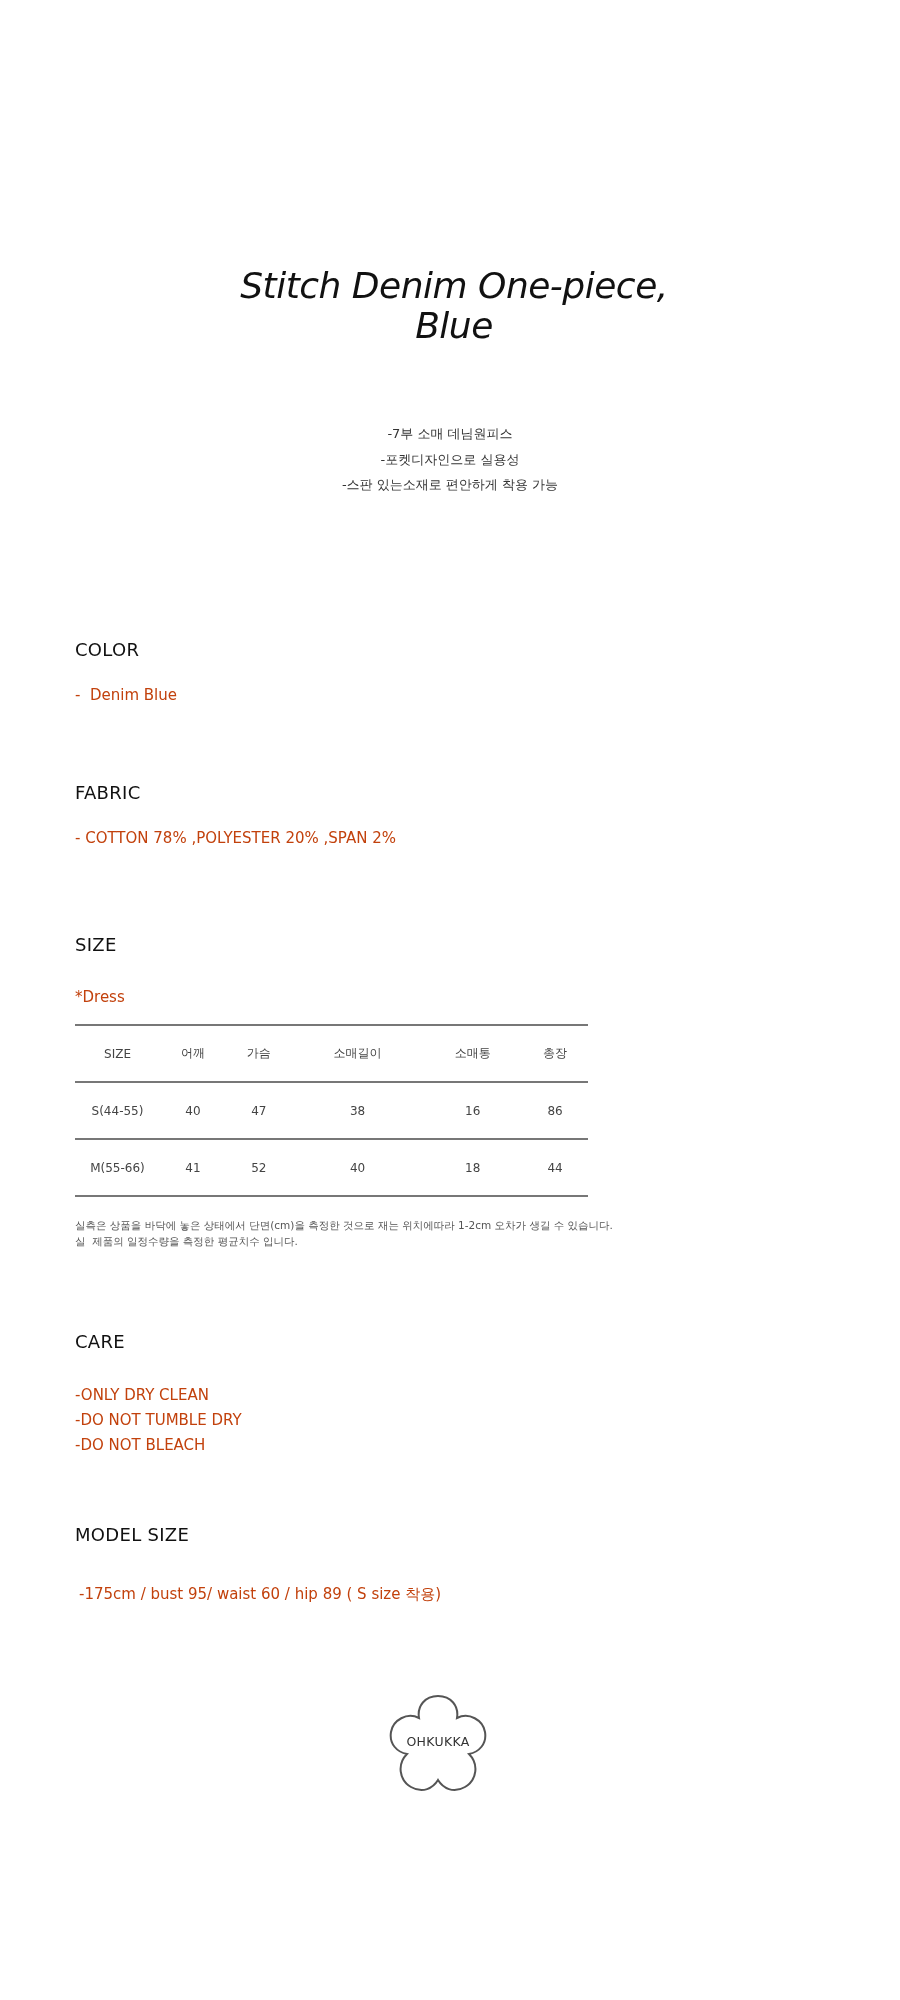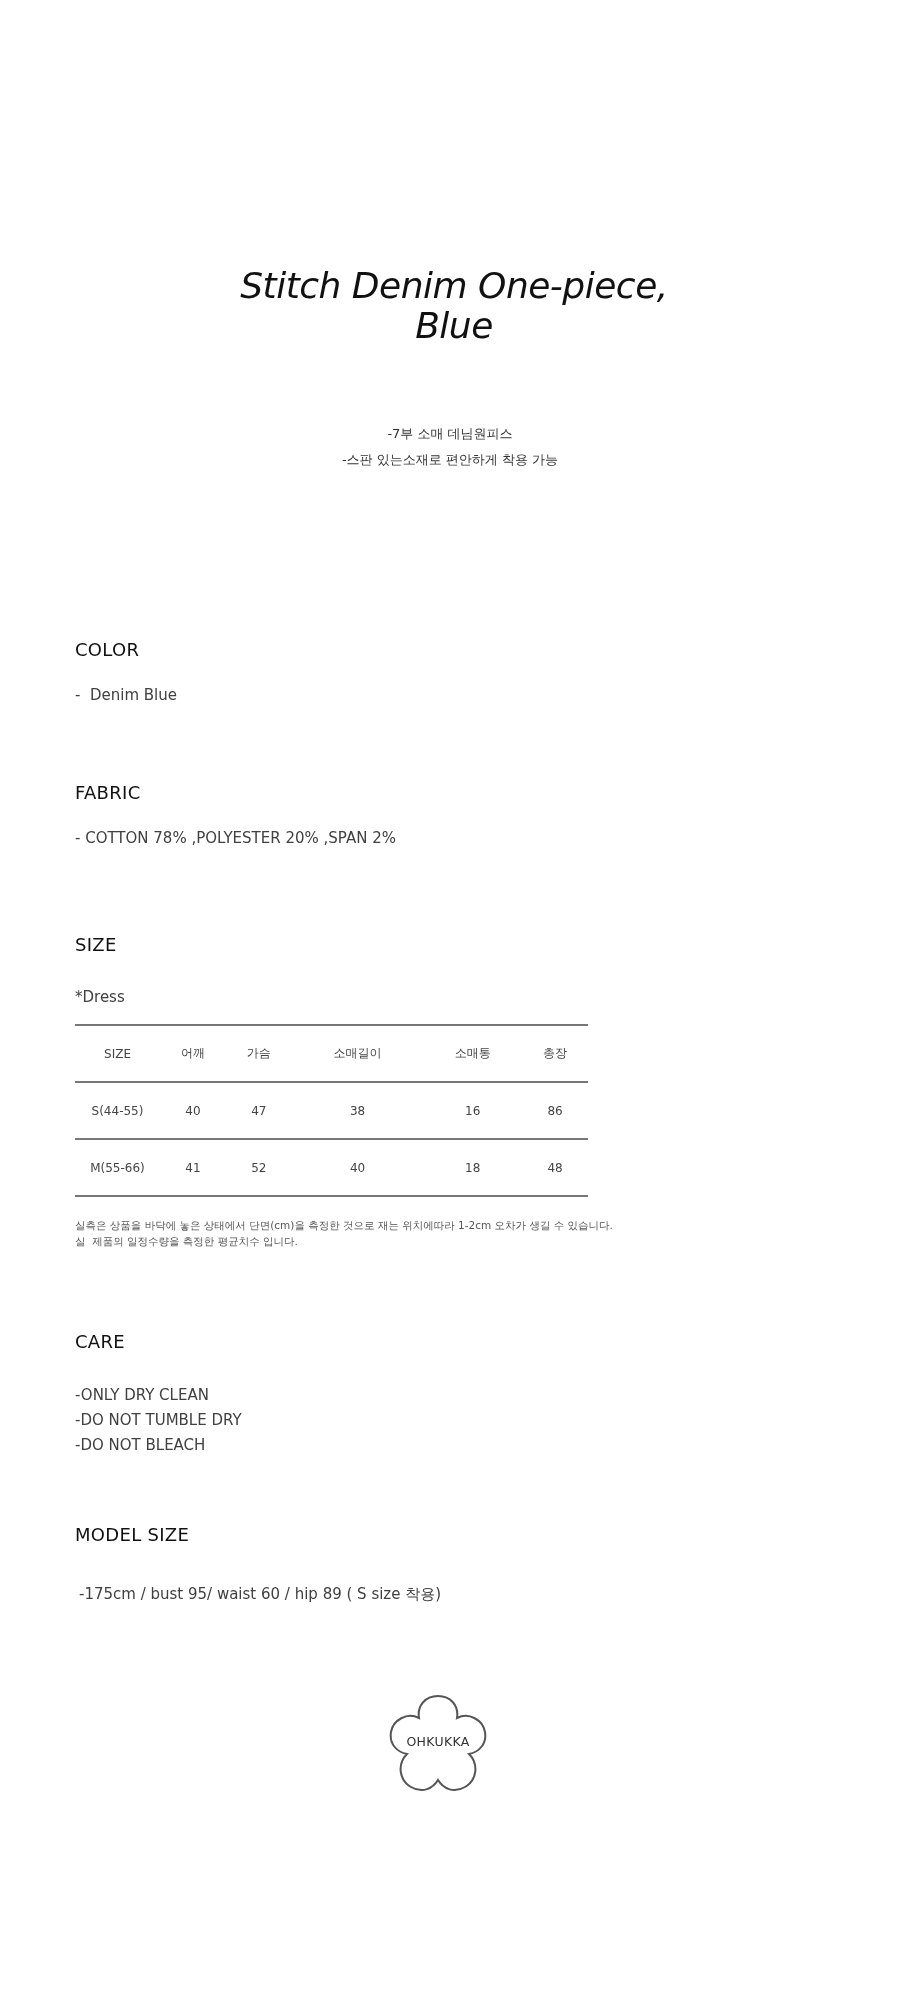--- a/index.html
+++ b/index.html
@@ -45,21 +45,21 @@
       font-size: 18px;
       font-weight: 400;
       color: #111;
       letter-spacing: 0.3px;
       margin: 0;
     }
     .section-text {
       position: absolute;
       left: 75px;
       font-size: 15px;
-      color: #404040;
+      color: #c2410c;
       line-height: 25px;
     }
     #h-color { top: 639px; }
     #t-color { top: 683px; }
     #h-fabric { top: 782px; }
     #t-fabric { top: 826px; }
     #h-size { top: 934px; }
     #t-dress { top: 985px; }
     #h-care { top: 1331px; }
     #t-care { top: 1383px; }
@@ -116,20 +116,21 @@
 </head>
 <body>
 
 <div class="title">
   <div>Stitch Denim One-piece,</div>
   <div>Blue</div>
 </div>
 
 <div class="intro">
   <div>-7부 소매 데님원피스</div>
+  <div>-포켓디자인으로 실용성</div>
   <div>-스판 있는소재로 편안하게 착용 가능</div>
 </div>
 
 <h2 class="section-heading" id="h-color">COLOR</h2>
 <div class="section-text" id="t-color" style="white-space:pre;">-  Denim Blue</div>
 
 <h2 class="section-heading" id="h-fabric">FABRIC</h2>
 <div class="section-text" id="t-fabric">- COTTON 78% ,POLYESTER 20% ,SPAN 2%</div>
 
 <h2 class="section-heading" id="h-size">SIZE</h2>
@@ -154,21 +155,21 @@
       <td>38</td>
       <td>16</td>
       <td>86</td>
     </tr>
     <tr>
       <td>M(55-66)</td>
       <td>41</td>
       <td>52</td>
       <td>40</td>
       <td>18</td>
-      <td>48</td>
+      <td>44</td>
     </tr>
   </tbody>
 </table>
 
 <div class="note">
   <div>실측은 상품을 바닥에 놓은 상태에서 단면(cm)을 측정한 것으로 재는 위치에따라 1-2cm 오차가 생길 수 있습니다.</div>
   <div style="white-space:pre;">실  제품의 일정수량을 측정한 평균치수 입니다.</div>
 </div>
 
 <h2 class="section-heading" id="h-care">CARE</h2>

